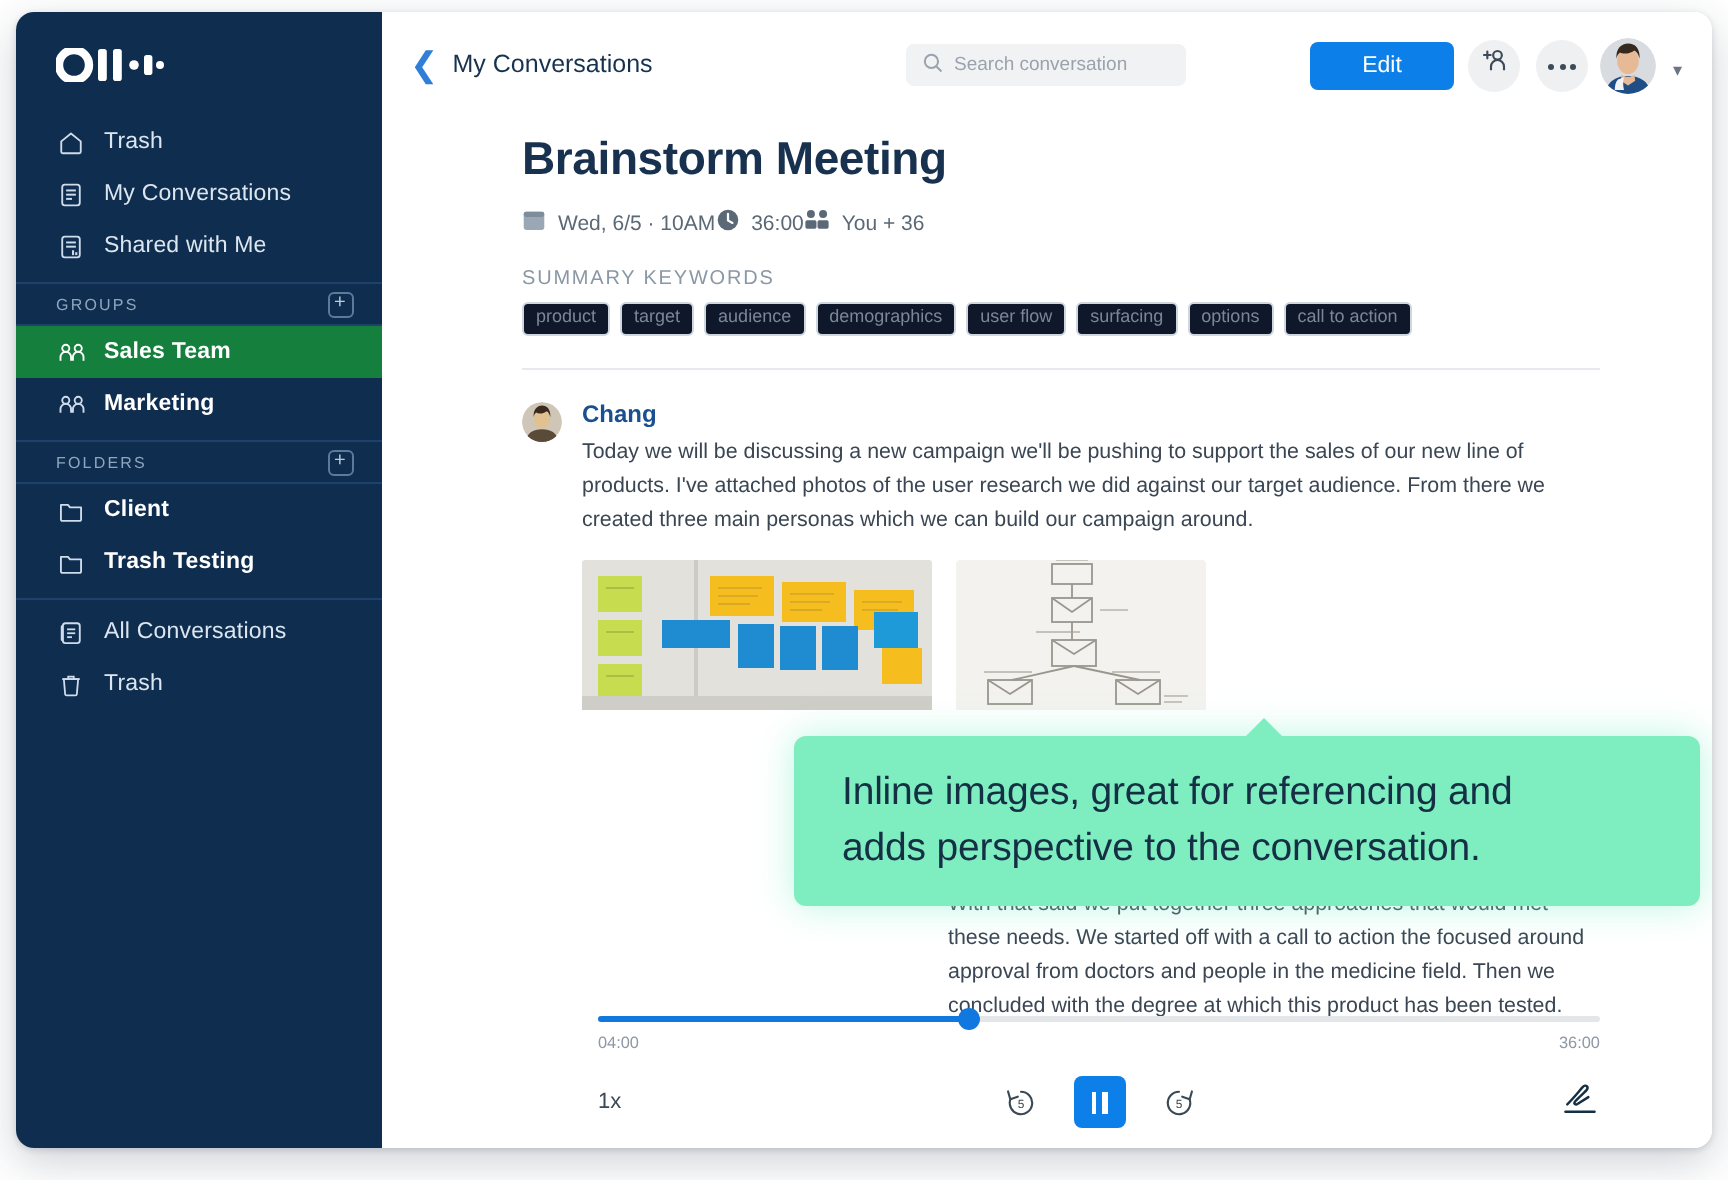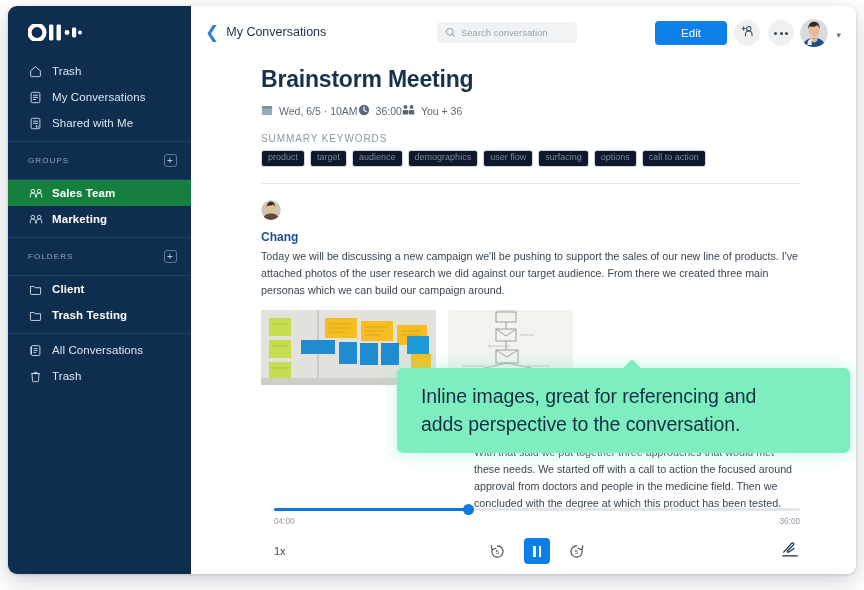--- a/index.html
+++ b/index.html
@@ -44,21 +44,21 @@
     letter-spacing: 0.1px;
   }
   .nav-item .ic { width: 15px; height: 15px; flex: 0 0 15px; display:flex; align-items:center; justify-content:center;}
   .nav-item.active {
     background: #15803d;
     color: #ffffff;
     font-weight: bold;
   }
   .nav-item.bold { font-weight: bold; color: #ffffff; }
   .sec-head {
-    height: 39px;
+    height: 22px;
     display: flex; align-items: center; justify-content: space-between;
     padding: 0 14px 0 20px;
     font-size: 8px;
     letter-spacing: 1.1px;
     color: #8ea6bf;
     border-top: 1px solid #1d4168;
     border-bottom: 1px solid #1d4168;
     margin-top: 5px;
   }
   .plusbox {
@@ -81,21 +81,21 @@
     height: 52px; flex: 0 0 52px;
     display: flex; align-items: center;
     padding: 0 14px 0 14px;
     position: relative;
   }
   .back-wrap { display: flex; align-items: center; gap: 7px; }
   .back-chev { color: #2f7fd8; font-size: 17px; line-height: 1; font-weight: 300; }
   .back-label { font-size: 12.5px; color: #16324f; }
   .search-box {
     position: absolute;
-    left: 246px; top: 16px;
+    left: 262px; top: 16px;
     width: 140px; height: 21px;
     background: #f1f2f4;
     border-radius: 4px;
     display: flex; align-items: center;
     gap: 5px; padding-left: 8px;
   }
   .search-ph { font-size: 9.5px; color: #9aa3ad; }
   .edit-btn {
     position: absolute; right: 129px; top: 15px;
     width: 72px; height: 24px;
@@ -144,21 +144,21 @@
   .chip {
     border: 1px solid #cfd6de;
     border-radius: 3px;
     padding: 2px 6px 3px 6px;
     font-size: 9px; color: #7b8796;
     background: #0f172a;
     line-height: 1.1;
   }
   .hr-soft { height:1px; background:#e6e9ed; margin: 16px 0 0 0; }
 
-  .msg { display: flex; gap: 10px; margin-top: 15px; flex-direction: column; }
+  .msg { display: flex; gap: 10px; margin-top: 15px; }
   .msg-avatar { width: 20px; height: 20px; border-radius: 50%; flex:0 0 20px; overflow:hidden; margin-top:1px;}
   .msg-body { flex: 1; }
   .speaker { font-size: 12px; font-weight: bold; color: #1b4f8f; margin-bottom: 4px; }
   .para { font-size: 10.7px; line-height: 1.58; color: #3a4653; }
   .imgs { display: flex; gap: 12px; margin-top: 11px; }
   .photo { border-radius: 2px; overflow: hidden; }
 
   
   .callout {
     position: absolute;
@@ -184,21 +184,21 @@
     font-size: 19.5px;
     line-height: 1.42;
     color: #152f44;
     font-weight: 500;
     letter-spacing: -0.1px;
   }
 
   
   .player {
     flex: 0 0 78px;
-    padding: 0 56px 0 83px;
+    padding: 0 56px 0 108px;
     position: relative;
   }
   .track-wrap { position: relative; height: 10px; margin-top: 8px;}
   .track {
     position: absolute; top: 4px; left:0; right:0;
     height: 3px; background: #e4e7ea; border-radius: 2px;
   }
   .track-fill {
     position: absolute; top: 4px; left: 0;
     height: 3px; background: #1178e0; border-radius: 2px;

